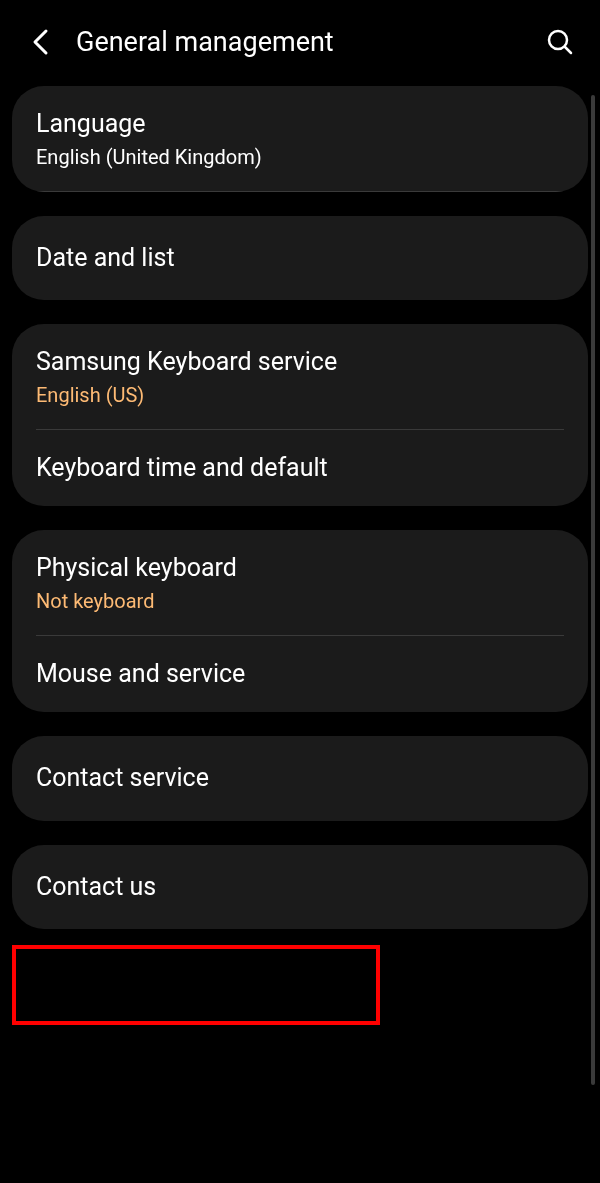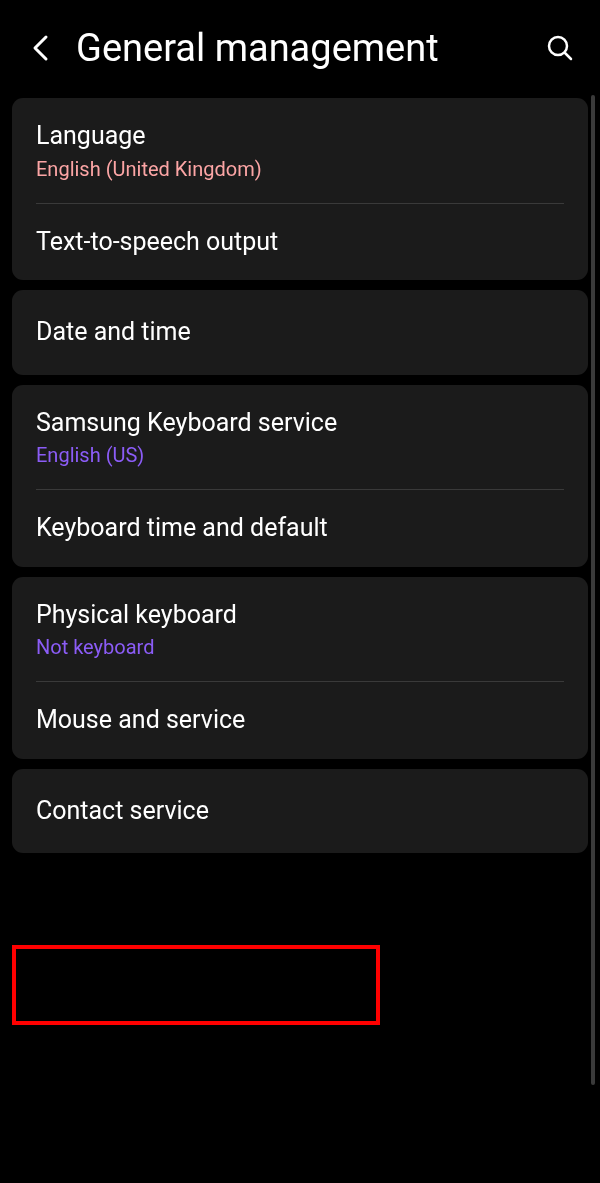--- a/index.html
+++ b/index.html
@@ -19,60 +19,60 @@
   }
   .back-icon {
     width: 32px;
     height: 32px;
     display: flex;
     align-items: center;
     justify-content: center;
     margin-right: 20px;
   }
   .page-title {
-    font-size: 38px;
+    font-size: 27px;
     font-weight: 400;
     color: #ffffff;
     flex: 1;
   }
   .search-icon {
     width: 32px;
     height: 32px;
     display: flex;
     align-items: center;
     justify-content: center;
   }
   .content {
     padding: 0 12px;
   }
   .card {
     background: #1b1b1b;
-    border-radius: 11px;
-    margin-bottom: 10px;
+    border-radius: 32px;
+    margin-bottom: 24px;
     overflow: hidden;
   }
   .item {
     padding: 22px 24px;
   }
   .item-single {
     padding: 26px 24px;
   }
   .item-title {
     font-size: 25px;
     font-weight: 400;
     color: #ffffff;
     line-height: 1.3;
   }
   .item-sub {
     font-size: 20px;
-    color: #8b5cf6;
+    color: #fdba74;
     margin-top: 4px;
   }
   .item-sub.accent {
-    color: #fca5a5;
+    color: #ffffff;
   }
   .divider {
     height: 1px;
     background: #3a3a3a;
     margin: 0 24px;
   }
   .highlight-box {
     position: absolute;
     border: 4px solid #ff0000;
     pointer-events: none;
@@ -107,28 +107,25 @@
 </div>
 
 <div class="content">
 
   <div class="card">
     <div class="item">
       <div class="item-title">Language</div>
       <div class="item-sub accent">English (United Kingdom)</div>
     </div>
     <div class="divider"></div>
-    <div class="item">
-      <div class="item-title">Text-to-speech output</div>
-    </div>
   </div>
 
   <div class="card">
     <div class="item-single">
-      <div class="item-title">Date and time</div>
+      <div class="item-title">Date and list</div>
     </div>
   </div>
 
   <div class="card">
     <div class="item">
       <div class="item-title">Samsung Keyboard service</div>
       <div class="item-sub">English (US)</div>
     </div>
     <div class="divider"></div>
     <div class="item">
@@ -147,18 +144,23 @@
     </div>
   </div>
 
   <div class="card">
     <div class="item-single">
       <div class="item-title">Contact service</div>
     </div>
   </div>
 
 
+  <div class="card">
+    <div class="item-single">
+      <div class="item-title">Contact us</div>
+    </div>
+  </div>
 
 </div>
 
 <div class="scrollbar"></div>
 
 <div class="highlight-box" style="left:12px;top:945px;width:368px;height:80px;"></div>
 
 </body></html>

